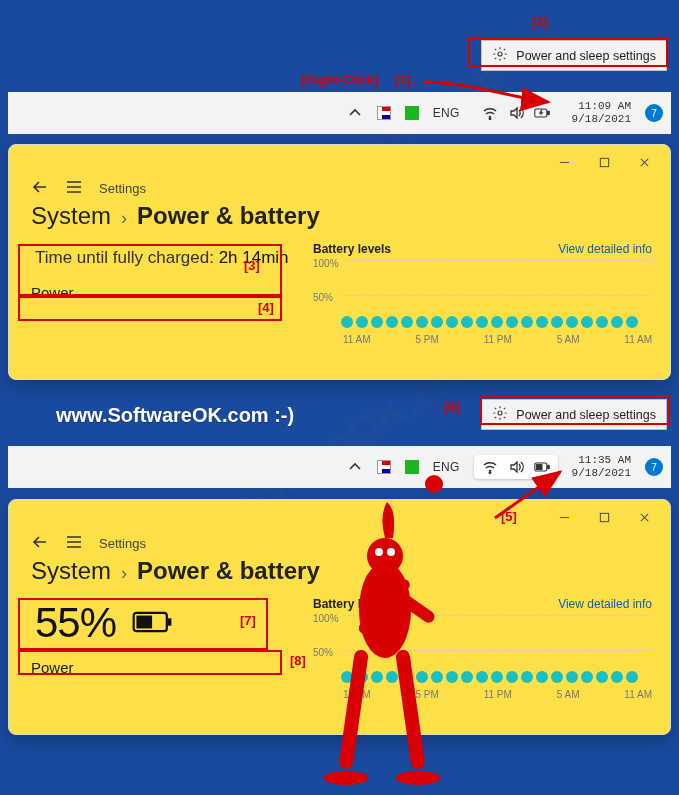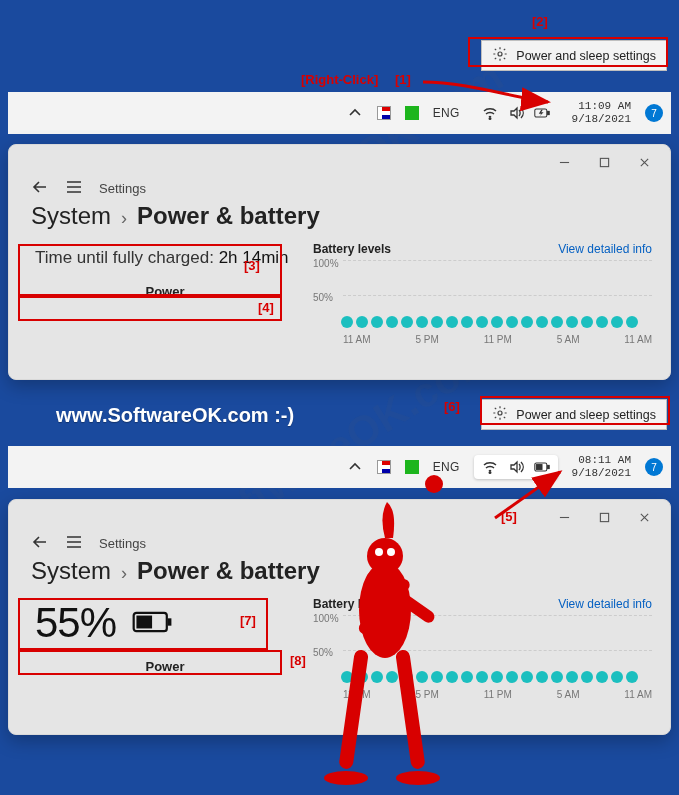--- a/index.html
+++ b/index.html
@@ -82,21 +82,21 @@
     background:
       linear-gradient(to right,#fff 33%,transparent 33%),
       linear-gradient(to bottom,#d00 33%,#fff 33% 66%,#00a 66%);
     border:1px solid #999;
   }
   .sq.grn { background:#1db51d; }
   
   .win {
     position: absolute;
     left: 8px; right: 8px;
-    background: #e5e5e5;
+    background: #fde047;
     border: 1px solid #d9d9d9;
     border-radius: 8px;
     box-shadow: 0 6px 18px rgba(0,0,0,0.25);
   }
   .titlebar {
     height: 34px;
     display: flex;
     justify-content: flex-end;
     align-items: center;
     padding-right: 6px;
@@ -133,23 +133,22 @@
     padding: 2px 8px;
   }
   .pct { font-size: 42px; font-weight: 300; color: #111; letter-spacing: -1px; }
   .batt-ic svg { width: 46px; height: 26px; }
   .sub {
     font-size: 17px; color: #333;
     padding: 6px 8px 6px 8px;
   }
   .sub .val { color:#111; }
   .sect-h {
-    font-size: 13px; font-weight: 700; color: #222;
+    font-size: 15px; font-weight: 400; color: #222;
     padding: 10px 8px 2px 4px;
-    text-align: center;
   }
   .right { flex: 1; }
   .right-top {
     display: flex; justify-content: space-between; align-items: baseline;
     font-size: 12px;
   }
   .right-top .lbl { font-weight: 600; color:#222; }
   .right-top .link { color: #0560c2; }
   .chart {
     height: 70px; position: relative; margin: 4px 0 4px 30px;
@@ -379,21 +378,21 @@
         </span>
       <span class="tray-icon">
           <svg viewBox="0 0 20 12" stroke="#333" stroke-width="1.3" fill="none">
             <rect x="1" y="1" width="15" height="10" rx="2"></rect>
             <rect x="17" y="4" width="2" height="4" fill="#333"></rect>
             <rect x="3" y="3" width="7" height="6" fill="#333"></rect>
           </svg>
         </span>
     </span>
     <div class="tray-clock">
-      <div>08:11 AM</div>
+      <div>11:35 AM</div>
       <div>9/18/2021</div>
     </div>
     <div class="tray-badge">7</div>
   </div>
 </div>
 
 <div class="win" style="top:499px; height:236px;">
   <div class="titlebar">
     <div class="winbtn">
         <svg viewBox="0 0 12 12">

